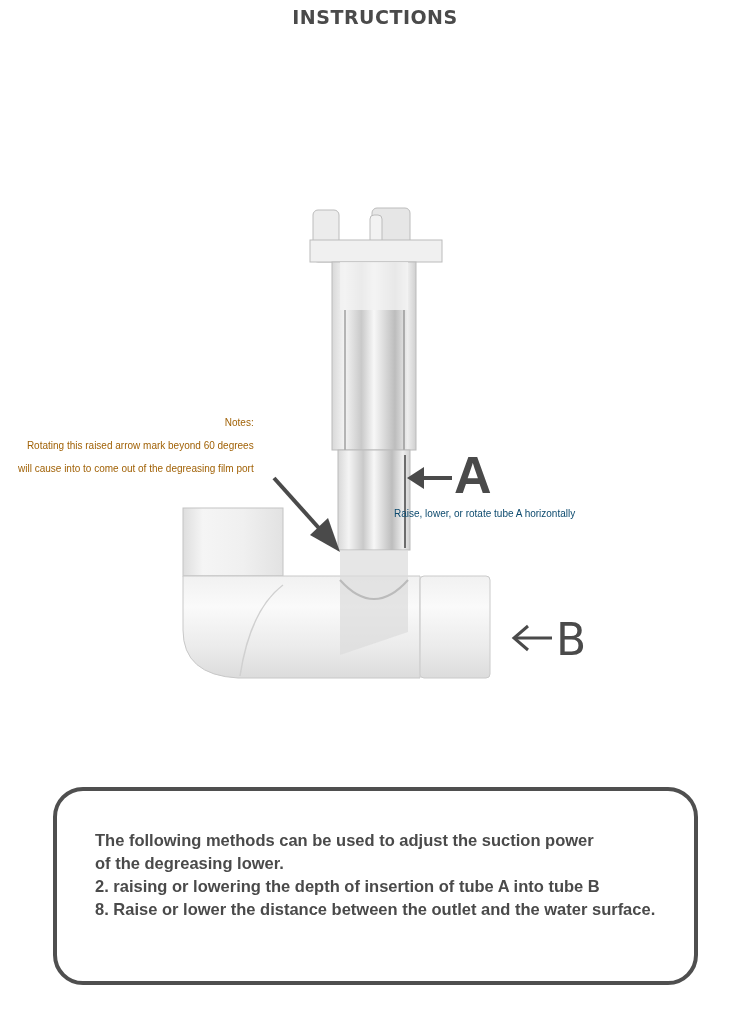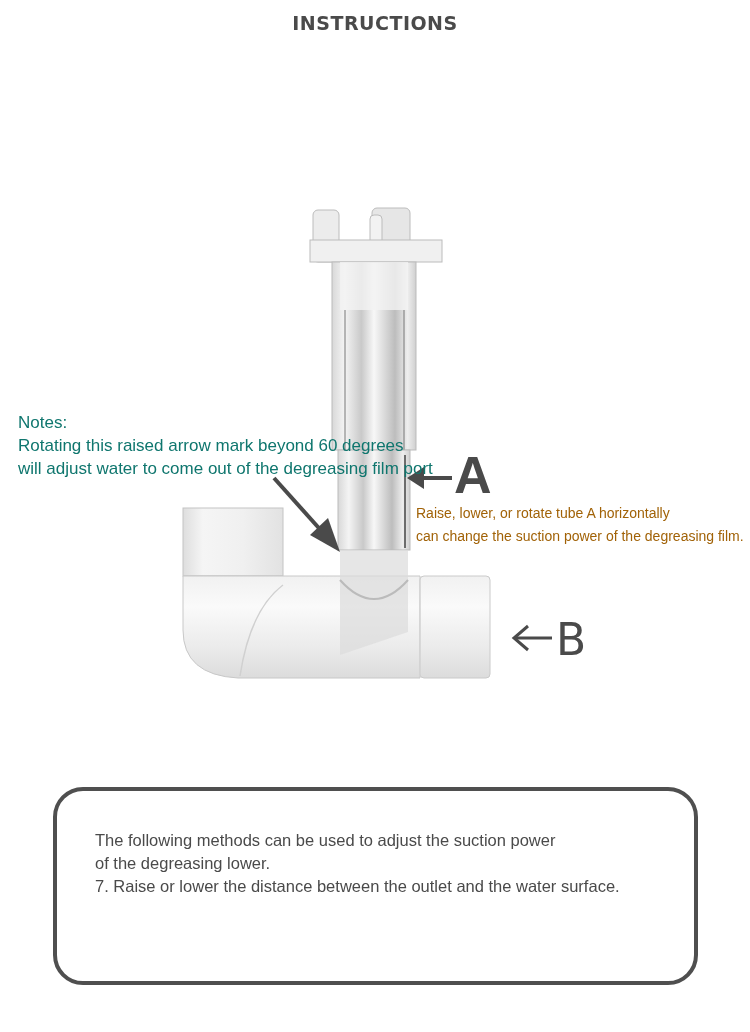--- a/index.html
+++ b/index.html
@@ -1,24 +1,24 @@
 <!DOCTYPE html>
 <html><head>
   <meta charset="utf-8">
   <style>
     html, body { margin: 0; padding: 0; background: #ffffff; }
     body { width: 750px; height: 1032px; position: relative; overflow: hidden; font-family: "Liberation Sans", sans-serif; color: #444; }
-    .title { position: absolute; top: 12px; left: 0; width: 750px; text-align: center; font-family: "DejaVu Sans", sans-serif; font-size: 19px; font-weight: bold; letter-spacing: 0.5px; color: #4a4a4a; }
+    .title { position: absolute; top: 6px; left: 0; width: 750px; text-align: center; font-family: "DejaVu Sans", sans-serif; font-size: 19px; font-weight: bold; letter-spacing: 0.5px; color: #4a4a4a; }
     .diagram { position: absolute; left: 0; top: 0; width: 750px; height: 760px; }
-    .notes { position: absolute; left: 18px; top: 411px; font-size: 17px; line-height: 23px; color: #0f766e; }
+    .notes { position: absolute; left: 18px; top: 411px; font-size: 10px; line-height: 23px; color: #a16207; text-align: right; }
     .label-a { position: absolute; left: 454px; top: 447px; font-size: 52px; font-weight: bold; color: #4a4a4a; line-height: 56px; }
     .label-b { position: absolute; left: 556px; top: 615px; font-size: 44px; color: #4a4a4a; line-height: 50px; font-family: "DejaVu Sans", sans-serif; }
-    .desc-a { position: absolute; left: 416px; top: 502px; font-size: 14px; line-height: 23px; color: #a16207; white-space: nowrap; }
+    .desc-a { position: absolute; left: 394px; top: 502px; font-size: 10px; line-height: 23px; color: #0c4a6e; white-space: nowrap; }
     .box { position: absolute; left: 53px; top: 787px; width: 637px; height: 190px; border: 4px solid #4f4f4f; border-radius: 30px; background: #fff; }
-    .box-text { position: absolute; left: 38px; top: 38px; font-size: 16.5px; line-height: 23px; color: #4a4a4a; }
+    .box-text { position: absolute; left: 38px; top: 38px; font-size: 16.5px; line-height: 23px; color: #4a4a4a; font-weight: bold; }
     .box-text div { white-space: nowrap; }
   </style>
 </head>
 <body>
 
 <div class="title">INSTRUCTIONS</div>
 
 <svg class="diagram" viewBox="0 0 750 760" xmlns="http://www.w3.org/2000/svg">
   <defs>
     <linearGradient id="tubeV" x1="0" x2="1" y1="0" y2="0">
@@ -76,29 +76,29 @@
   <line x1="420" y1="478" x2="452" y2="478" stroke="#4a4a4a" stroke-width="4"></line>
   <polygon points="407,478 424,467 424,489" fill="#4a4a4a"></polygon>
 
   <line x1="516" y1="638" x2="552" y2="638" stroke="#4a4a4a" stroke-width="3"></line>
   <polyline points="528,626 514,638 528,650" fill="none" stroke="#4a4a4a" stroke-width="3"></polyline>
 </svg>
 
 <div class="notes">
   <div>Notes:</div>
   <div>Rotating this raised arrow mark beyond 60 degrees</div>
-  <div>will adjust water to come out of the degreasing film port</div>
+  <div>will cause into to come out of the degreasing film port</div>
 </div>
 
 <div class="label-a">A</div>
 <div class="desc-a">
   <div>Raise, lower, or rotate tube A horizontally</div>
-  <div>can change the suction power of the degreasing film.</div>
 </div>
 <div class="label-b">B</div>
 
 <div class="box">
   <div class="box-text">
     <div>The following methods can be used to adjust the suction power</div>
     <div>of the degreasing lower.</div>
-    <div>7. Raise or lower the distance between the outlet and the water surface.</div>
+    <div>2. raising or lowering the depth of insertion of tube A into tube B</div>
+    <div>8. Raise or lower the distance between the outlet and the water surface.</div>
   </div>
 </div>
 
 </body></html>

